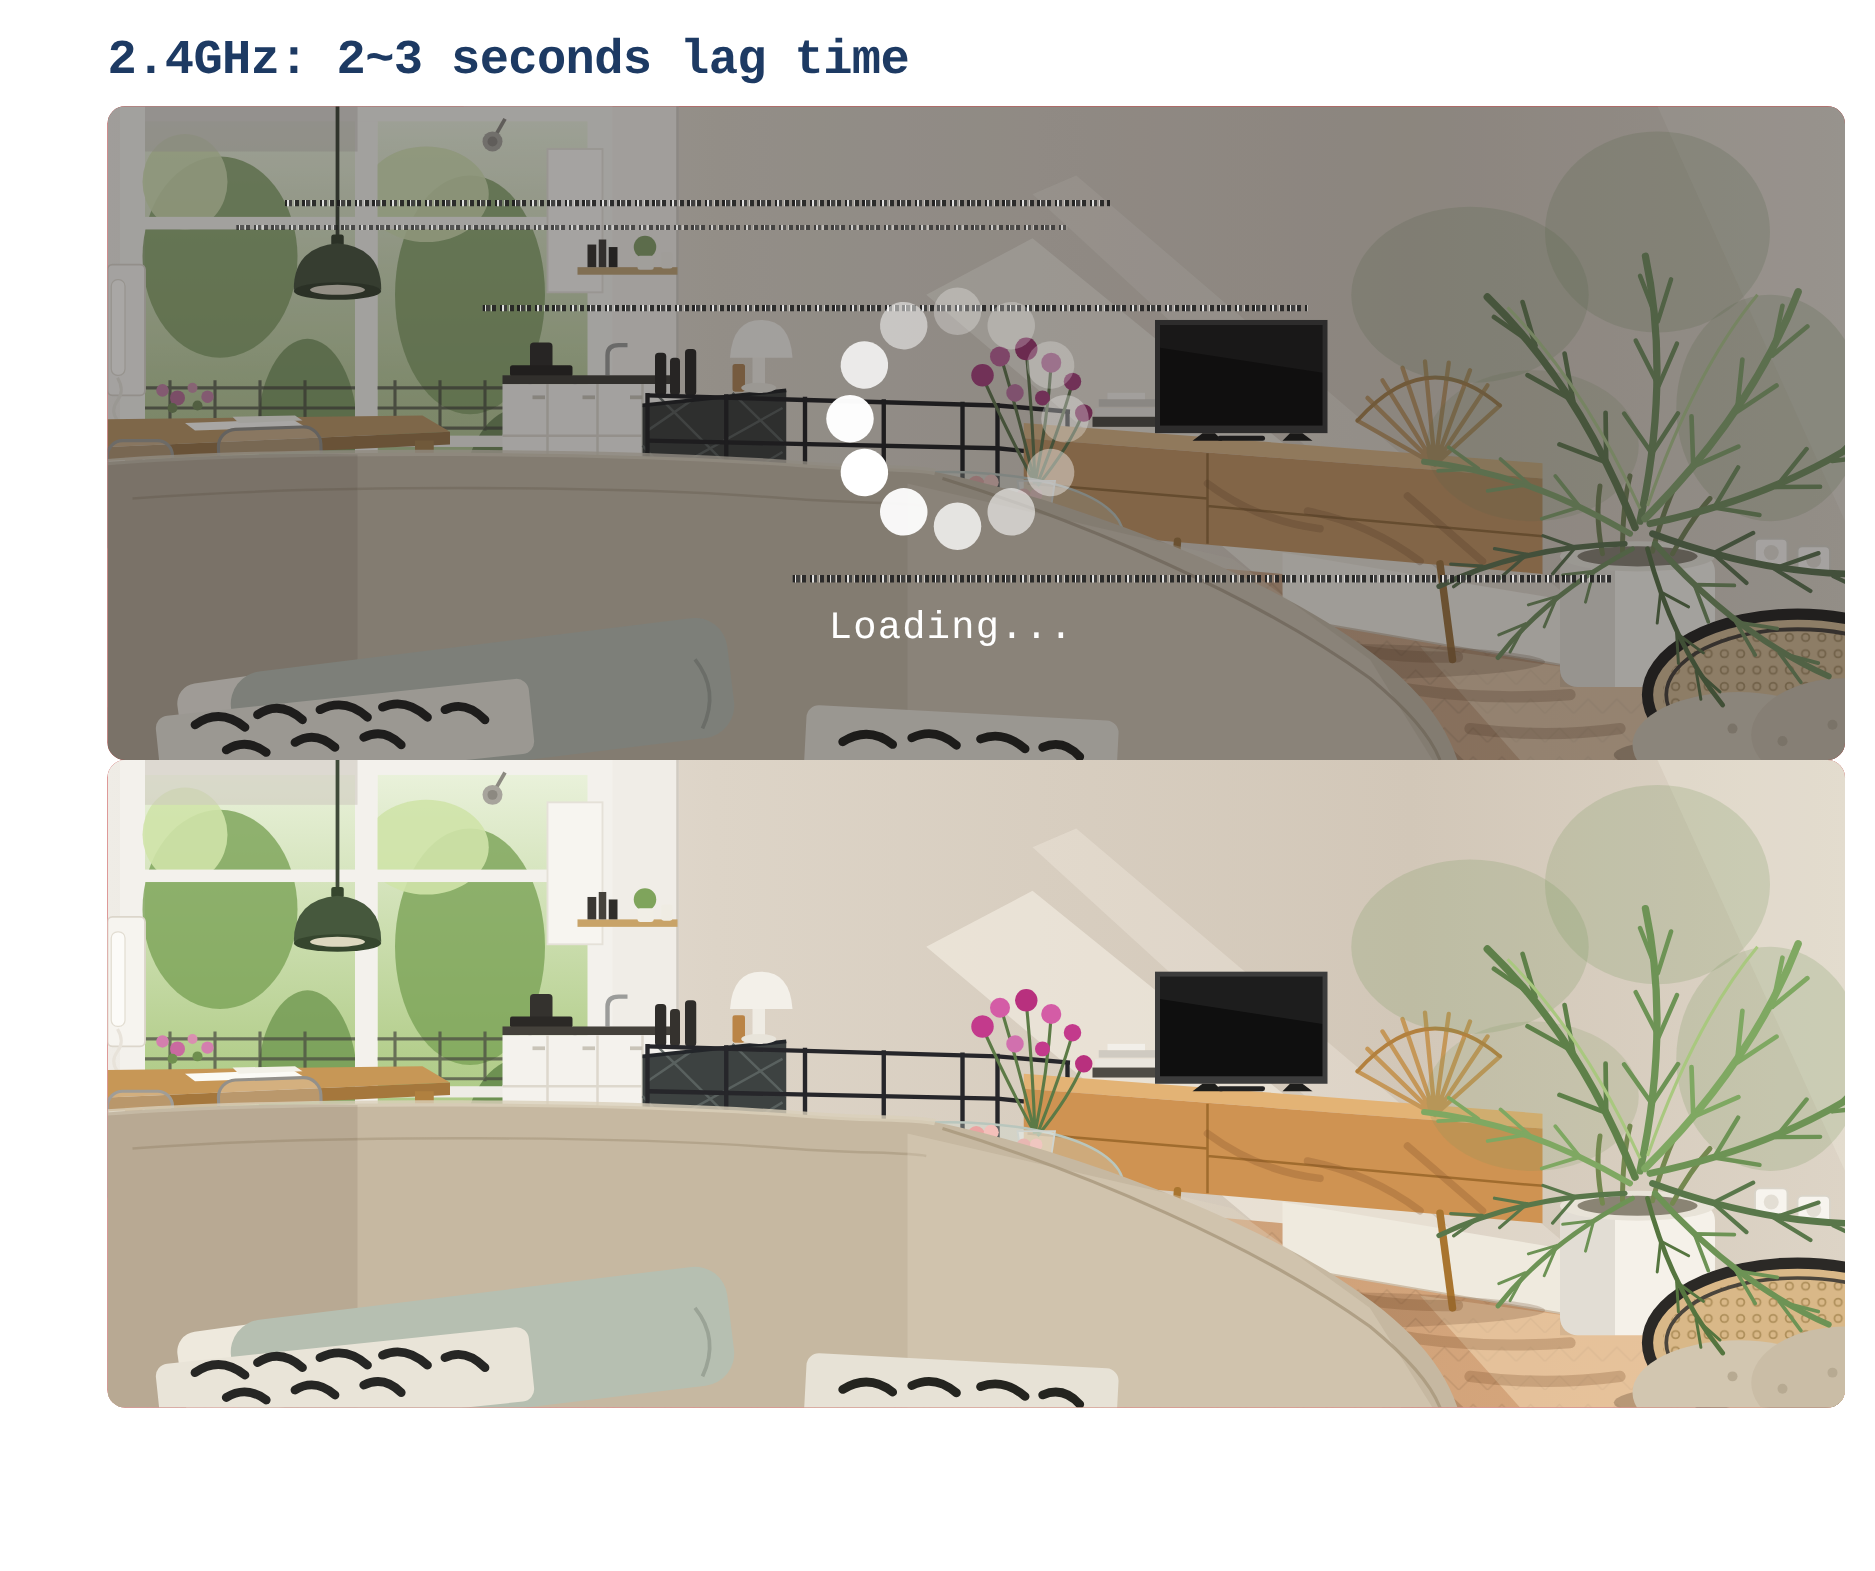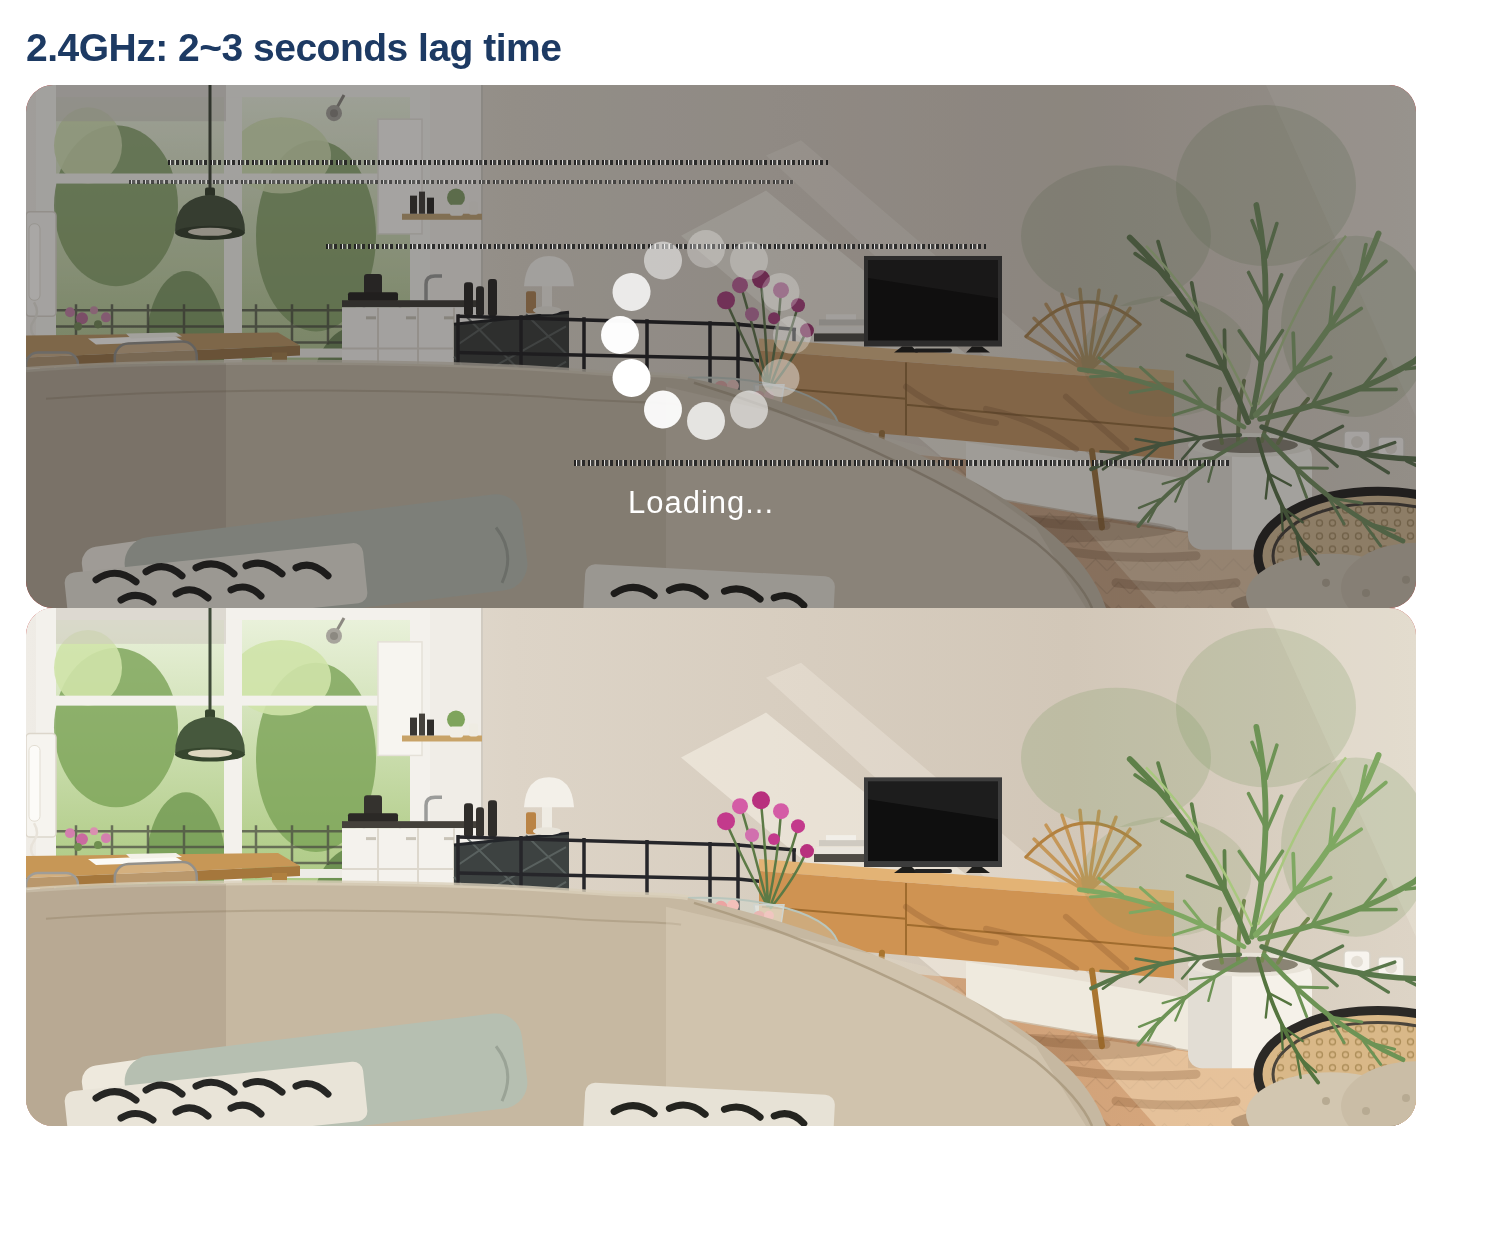--- a/index.html
+++ b/index.html
@@ -1,25 +1,25 @@
 <!DOCTYPE html>
 <html><head>
 <meta charset="utf-8">
 <style>
   html,body{margin:0;padding:0;background:#ffffff;}
   body{width:1500px;height:1257px;overflow:hidden;font-family:"Liberation Sans",sans-serif;}
-  .page{padding:26px 55px 0 26px;}
+  .page{padding:26px 55px 0 86px;font-family:Liberation Mono, monospace;}
   .panel-heading{
     margin:0 0 14px 0;
     font-size:39px;font-weight:700;letter-spacing:-0.5px;
     color:#1d3a63;line-height:1.15;
   }
   .panel + .panel .panel-heading{margin-top:30px;}
   .frame{
-    position:relative;width:1390px;border-radius:27px;overflow:hidden;
+    position:relative;width:1390px;border-radius:14px;overflow:hidden;
     background:#b91c1c;
   }
   .frame.slow{height:523px;}
   .frame.fast{height:518px;}
   .scene{position:absolute;inset:0;width:100%;height:100%;display:block;}
   .slow .scene{filter:brightness(.74) saturate(.72) contrast(.97);}
   .veil{position:absolute;inset:0;background:rgba(25,22,20,.10);}
 
   
   .glitch{

